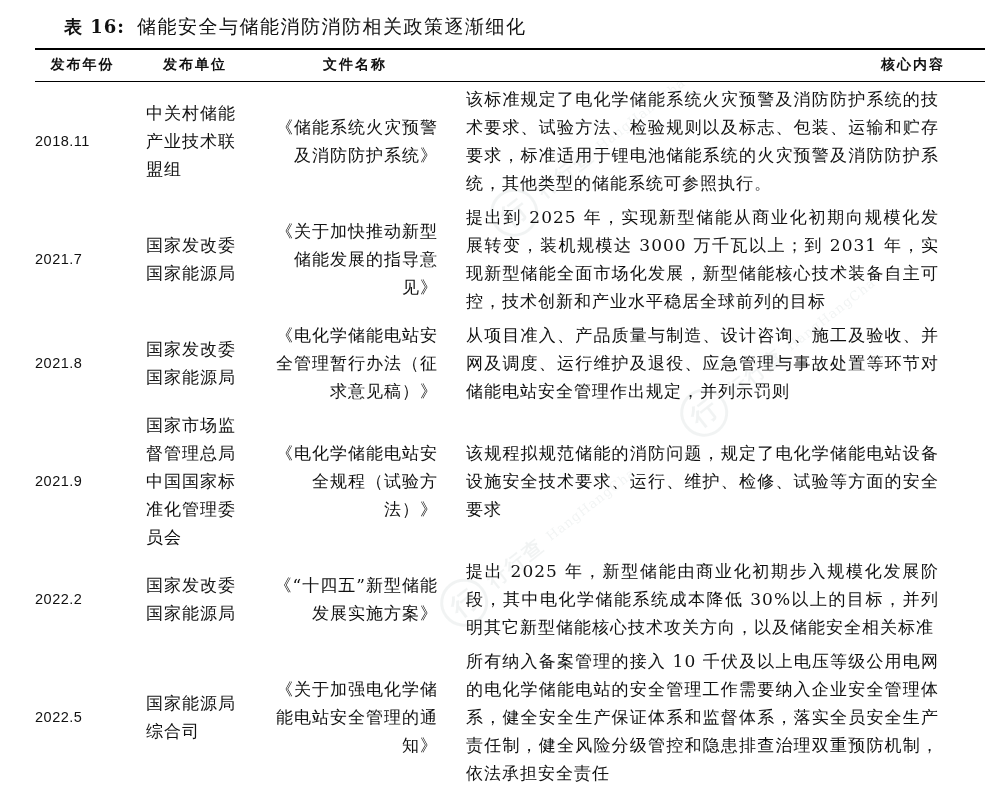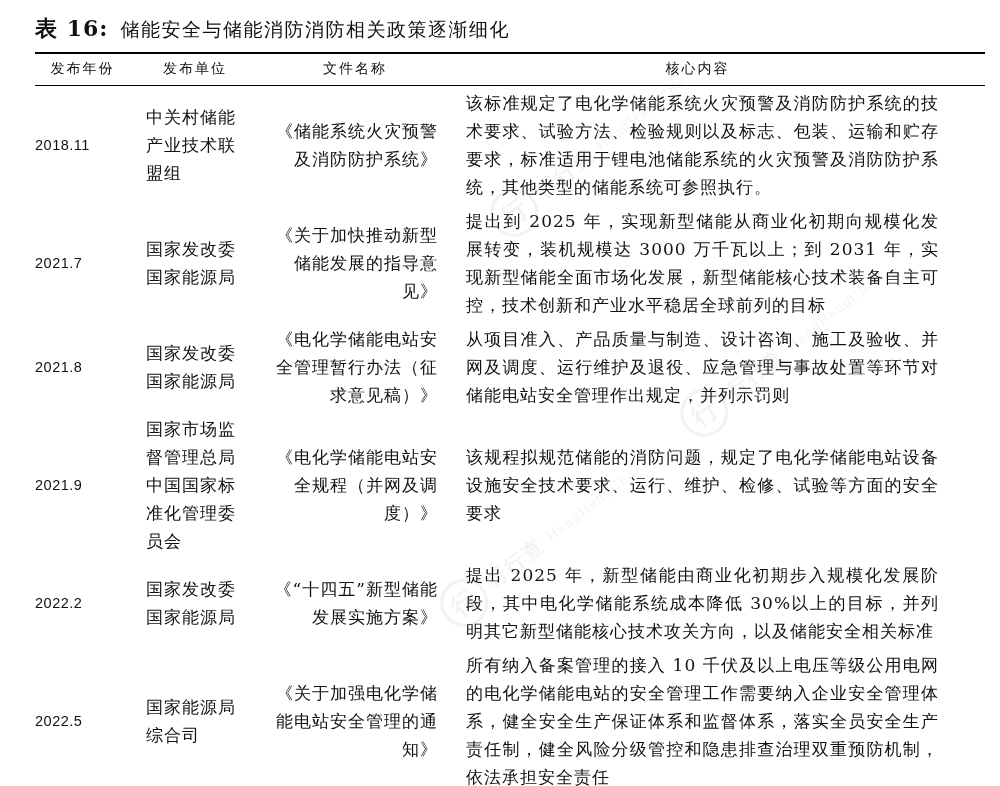--- a/index.html
+++ b/index.html
@@ -7,45 +7,45 @@
   body {
     width: 1000px; height: 786px;
     font-family: "DejaVu Serif", "Liberation Serif", serif;
     color: #111111;
     position: relative;
     overflow: hidden;
   }
   .page { position: absolute; left: 35px; top: 10px; width: 950px; }
 
   .title-row { display: flex; align-items: baseline; gap: 12px; padding: 4px 0 8px 0; }
-  .title-prefix { font-size: 22px; font-weight: bold; letter-spacing: 1px; }
+  .title-prefix { font-size: 18px; font-weight: bold; letter-spacing: 1px; margin-left: 29px; }
   .title-text  { font-size: 19px; font-weight: normal; letter-spacing: 1.5px; }
 
   table.policy {
     width: 950px;
     border-collapse: collapse;
     table-layout: fixed;
     border-top: 2.5px solid #000;
     border-bottom: 2.5px solid #000;
   }
   col.c-year { width: 95px; }
   col.c-unit { width: 130px; }
   col.c-doc  { width: 190px; }
   col.c-content { width: 535px; }
 
   thead th {
-    font-size: 14px; font-weight: normal;
+    font-size: 14px; font-weight: bold;
     letter-spacing: 2px;
     border-bottom: 1.5px solid #000;
     padding: 6px 0 7px 0;
     text-align: center;
     vertical-align: middle;
     margin-top: 8px;
   }
-  thead th.h-content { padding-right: 40px; }
+  thead th.h-content { padding-right: 40px; text-align: right; }
 
   tbody td {
     font-size: 17px;
     line-height: 28px;
     letter-spacing: 1px;
     vertical-align: middle;
     padding: 3px 0;
   }
   td.cell-year { font-family: "Liberation Sans", "DejaVu Sans", sans-serif; font-size: 14.5px; letter-spacing: 0.5px; }
   td.cell-unit { text-align: left; white-space: pre-line; padding-left: 16px; padding-right: 16px; }
@@ -112,21 +112,21 @@
           <td class="cell-year">2021.8</td>
           <td class="cell-unit">国家发改委
 国家能源局</td>
           <td class="cell-doc">《电化学储能电站安全管理暂行办法（征求意见稿）》</td>
           <td class="cell-content">从项目准入、产品质量与制造、设计咨询、施工及验收、并网及调度、运行维护及退役、应急管理与事故处置等环节对储能电站安全管理作出规定，并列示罚则</td>
         </tr>
         <tr>
           <td class="cell-year">2021.9</td>
           <td class="cell-unit">国家市场监督管理总局
 中国国家标准化管理委员会</td>
-          <td class="cell-doc">《电化学储能电站安全规程（并网及调度）》</td>
+          <td class="cell-doc">《电化学储能电站安全规程（试验方法）》</td>
           <td class="cell-content">该规程拟规范储能的消防问题，规定了电化学储能电站设备设施安全技术要求、运行、维护、检修、试验等方面的安全要求</td>
         </tr>
         <tr>
           <td class="cell-year">2022.2</td>
           <td class="cell-unit">国家发改委
 国家能源局</td>
           <td class="cell-doc">《“十四五”新型储能发展实施方案》</td>
           <td class="cell-content">提出 2025 年，新型储能由商业化初期步入规模化发展阶段，其中电化学储能系统成本降低 30%以上的目标，并列明其它新型储能核心技术攻关方向，以及储能安全相关标准</td>
         </tr>
         <tr>

